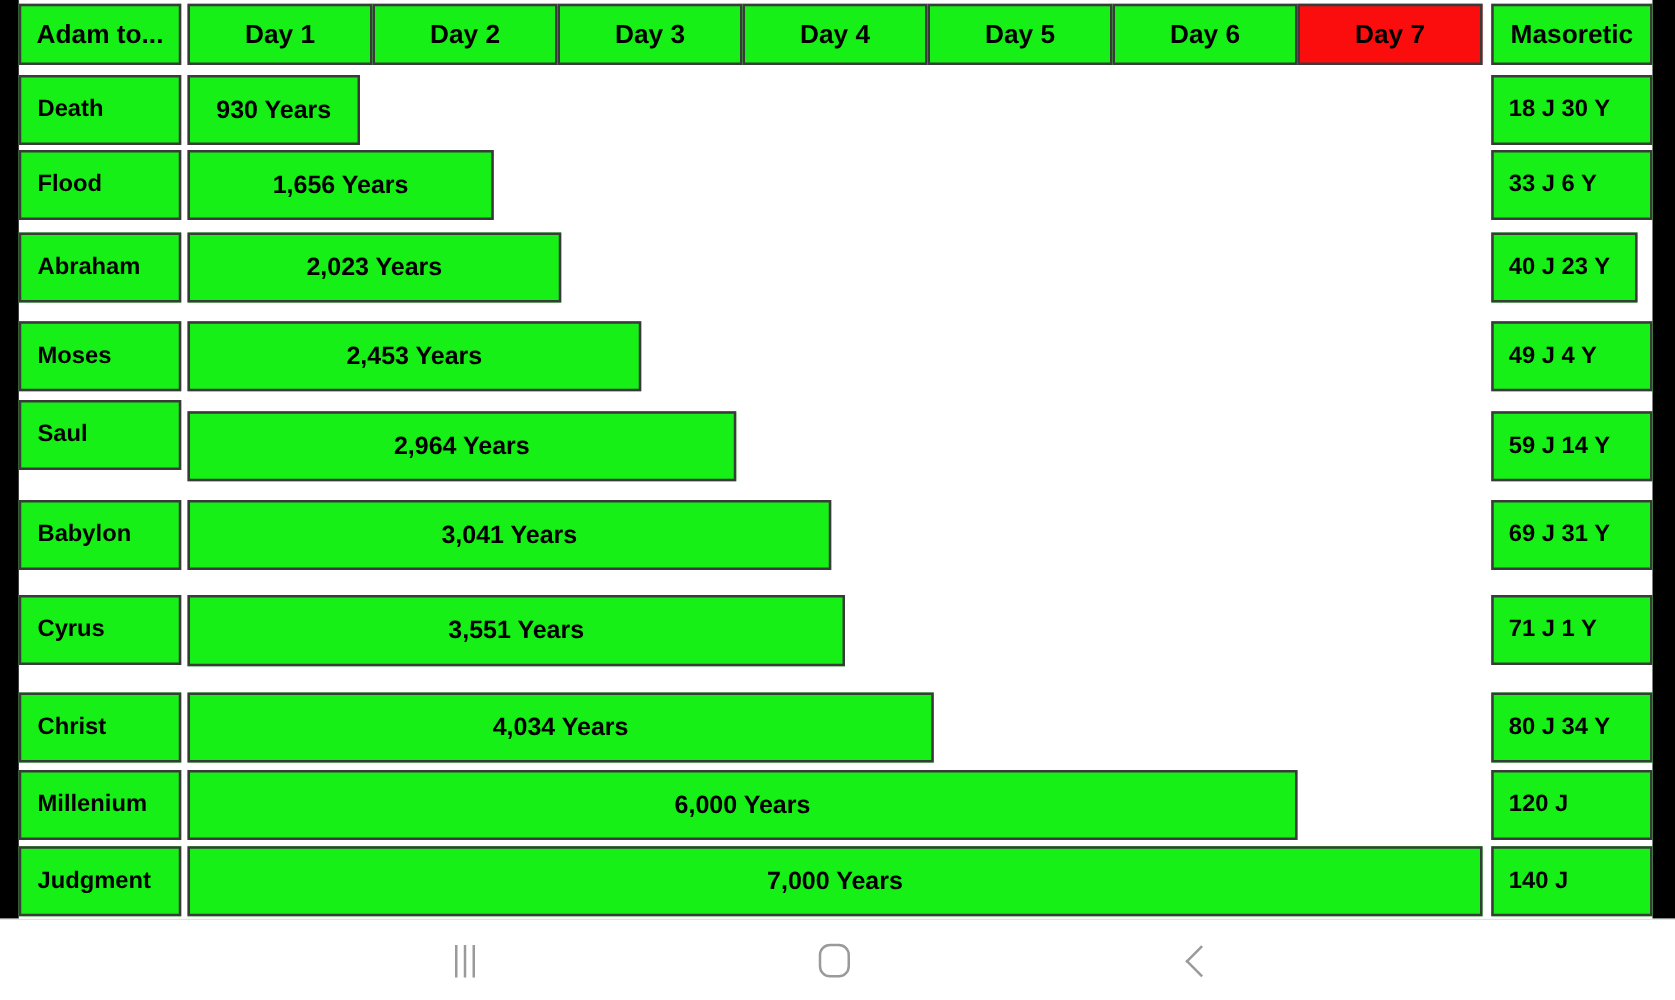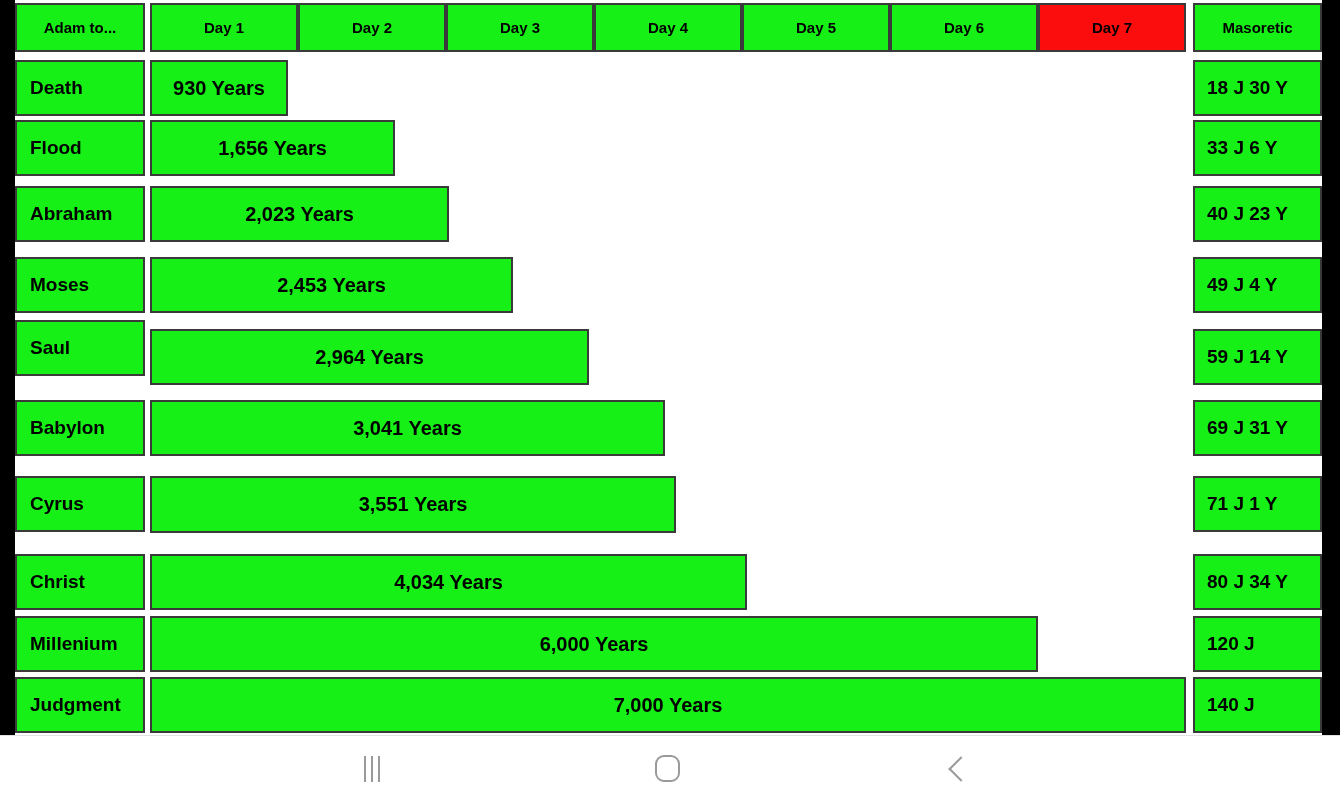--- a/index.html
+++ b/index.html
@@ -32,21 +32,21 @@
     border:2px solid #3a3a3a;
     box-sizing:border-box;
     display:flex;
     align-items:center;
     color:#000000;
     font-weight:bold;
     white-space:nowrap;
   }
   .cell.hdr{
     justify-content:center;
-    font-size:15px;
+    font-size:21px;
   }
   .cell.hdr.accent{
     background:#fc0d0d;
   }
   .cell.label{
     justify-content:flex-start;
     padding-left:13px;
     font-size:19px;
   }
   .cell.bar{
@@ -113,21 +113,21 @@
       <div class="cell hdr accent" style="left: 1038px; top: 3px; width: 148px; height: 49px;">Day 7</div>
       <div class="cell hdr" style="left: 1193px; top: 3px; width: 129px; height: 49px;">Masoretic</div>
       <div class="cell label" style="left: 15px; top: 60px; width: 130px; height: 56px; text-align: center;">Death</div>
       <div class="cell bar" style="left: 150px; top: 60px; width: 138px; height: 56px;">930 Years</div>
       <div class="cell mas" style="left: 1193px; top: 60px; width: 129px; height: 56px;">18 J 30 Y</div>
       <div class="cell label" style="left: 15px; top: 120px; width: 130px; height: 56px;">Flood</div>
       <div class="cell bar" style="left: 150px; top: 120px; width: 245px; height: 56px;">1,656 Years</div>
       <div class="cell mas" style="left: 1193px; top: 120px; width: 129px; height: 56px;">33 J 6 Y</div>
       <div class="cell label" style="left: 15px; top: 186px; width: 130px; height: 56px;">Abraham</div>
       <div class="cell bar" style="left: 150px; top: 186px; width: 299px; height: 56px;">2,023 Years</div>
-      <div class="cell mas" style="left: 1193px; top: 186px; width: 129px; height: 56px;">40 J 23 Y</div>
+      <div class="cell mas" style="left: 1193px; top: 186px; width: 117px; height: 56px;">40 J 23 Y</div>
       <div class="cell label" style="left: 15px; top: 257px; width: 130px; height: 56px;">Moses</div>
       <div class="cell bar" style="left: 150px; top: 257px; width: 363px; height: 56px;">2,453 Years</div>
       <div class="cell mas" style="left: 1193px; top: 257px; width: 129px; height: 56px;">49 J 4 Y</div>
       <div class="cell label" style="left: 15px; top: 320px; width: 130px; height: 56px;">Saul</div>
       <div class="cell bar" style="left: 150px; top: 329px; width: 439px; height: 56px;">2,964 Years</div>
       <div class="cell mas" style="left: 1193px; top: 329px; width: 129px; height: 56px;">59 J 14 Y</div>
       <div class="cell label" style="left: 15px; top: 400px; width: 130px; height: 56px;">Babylon</div>
       <div class="cell bar" style="left: 150px; top: 400px; width: 515px; height: 56px;">3,041 Years</div>
       <div class="cell mas" style="left: 1193px; top: 400px; width: 129px; height: 56px;">69 J 31 Y</div>
       <div class="cell label" style="left: 15px; top: 476px; width: 130px; height: 56px;">Cyrus</div>

